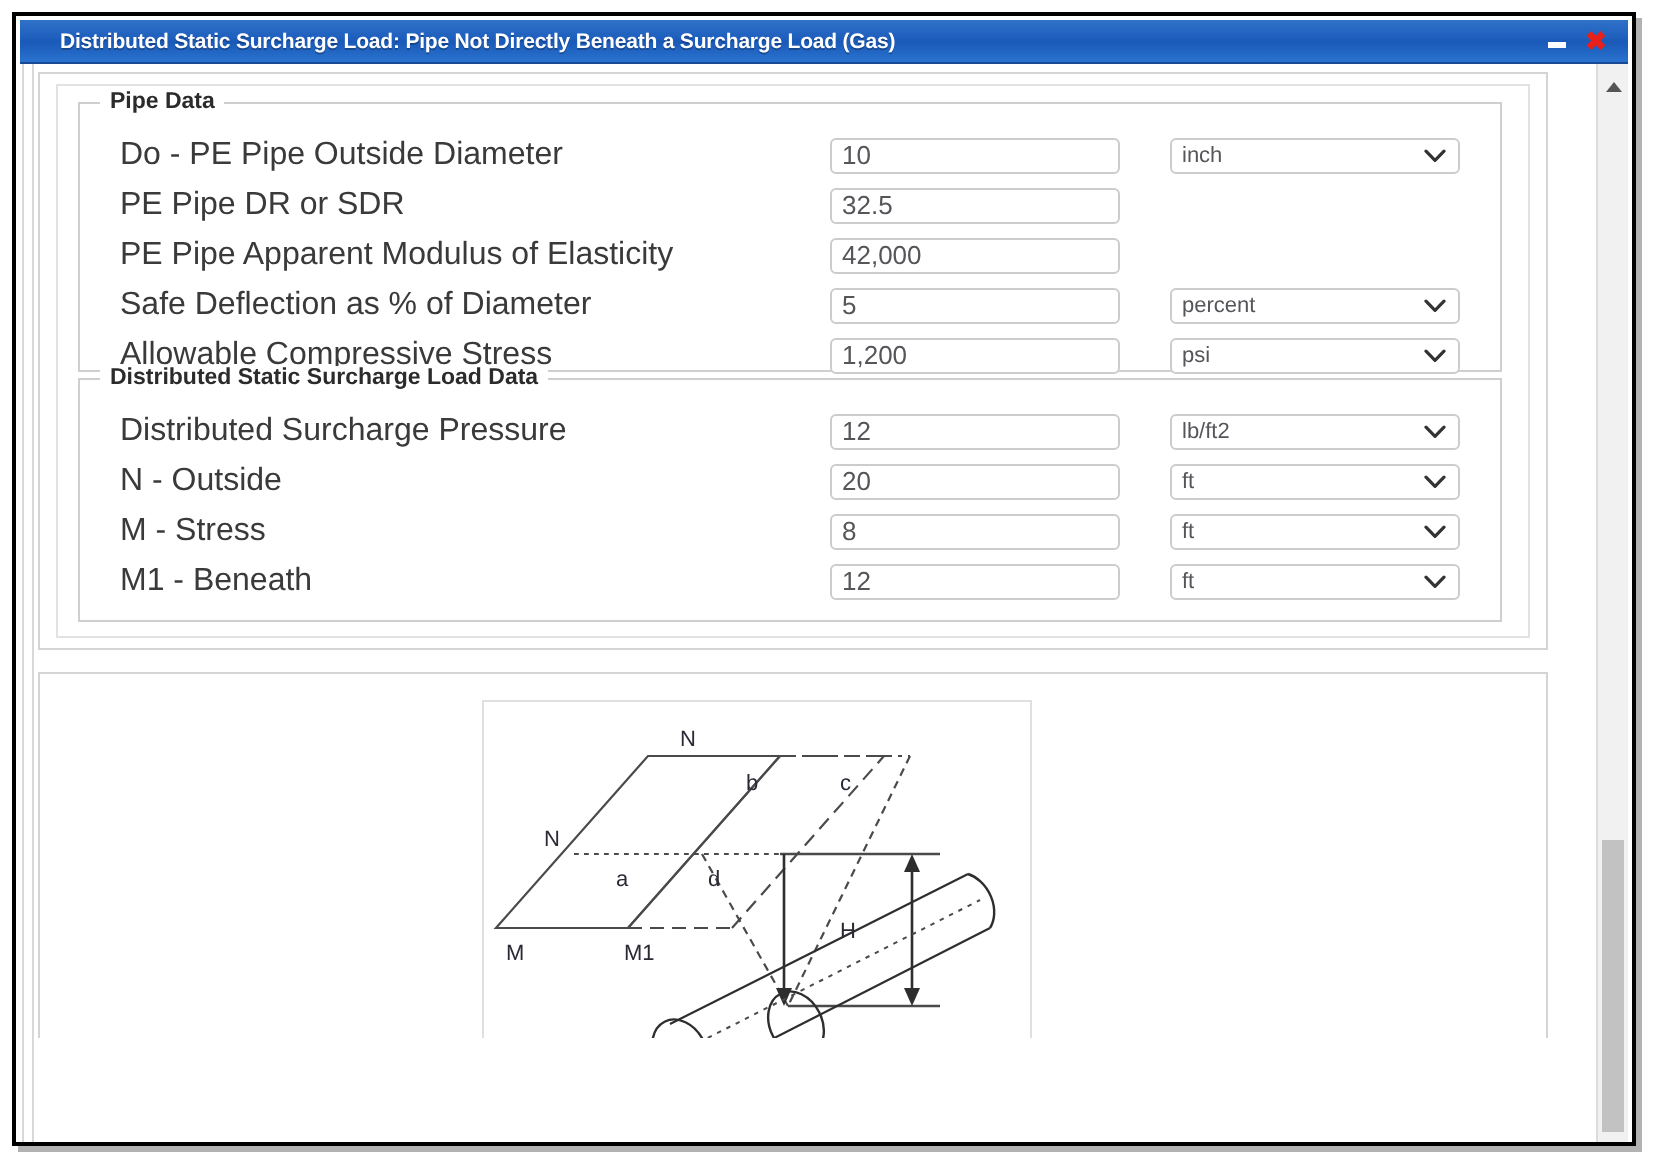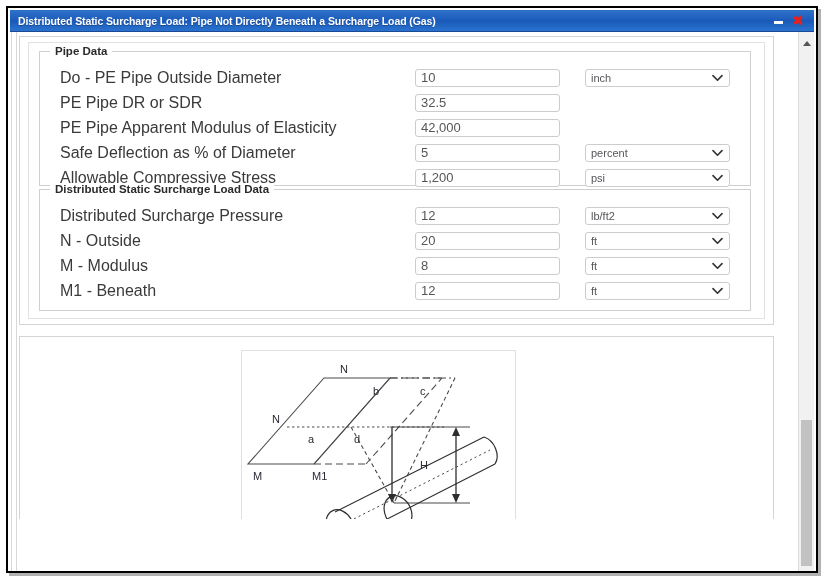--- a/index.html
+++ b/index.html
@@ -39,21 +39,21 @@
     background: linear-gradient(to bottom, #2f72c8 0%, #1f5fbe 42%, #1a59b8 52%, #2a73cf 100%);
     border-bottom: 1px solid #1a4a96;
     display: flex;
     align-items: center;
     overflow: hidden;
   }
   #title-text {
     color: #ffffff;
     font-size: 10.5px;
     font-weight: bold;
-    padding-left: 8px;
+    padding-left: 20px;
     white-space: nowrap;
     letter-spacing: -0.1px;
     flex: 1 1 auto;
     text-shadow: 0 1px 0 rgba(0,0,0,0.25);
   }
   .win-btn {
     width: 20px;
     height: 20px;
     display: flex;
     align-items: center;
@@ -382,21 +382,21 @@
                 <span class="unit-text">ft</span>
                 <span class="chev">
                   <svg width="11" height="8" viewBox="0 0 11 8">
                       <path d="M1 1.6 L5.5 6.2 L10 1.6" stroke="#333" stroke-width="1.6" fill="none" stroke-linecap="round" stroke-linejoin="round"></path>
                     </svg>
                 </span>
               </div>
             </div>
 
             <div class="field-row" style="top:63px;">
-              <div class="field-label">M - Modulus</div>
+              <div class="field-label">M - Stress</div>
               <input class="value-input" type="text" value="8" style="">
               <div class="unit-select">
                 <span class="unit-text">ft</span>
                 <span class="chev">
                   <svg width="11" height="8" viewBox="0 0 11 8">
                       <path d="M1 1.6 L5.5 6.2 L10 1.6" stroke="#333" stroke-width="1.6" fill="none" stroke-linecap="round" stroke-linejoin="round"></path>
                     </svg>
                 </span>
               </div>
             </div>

